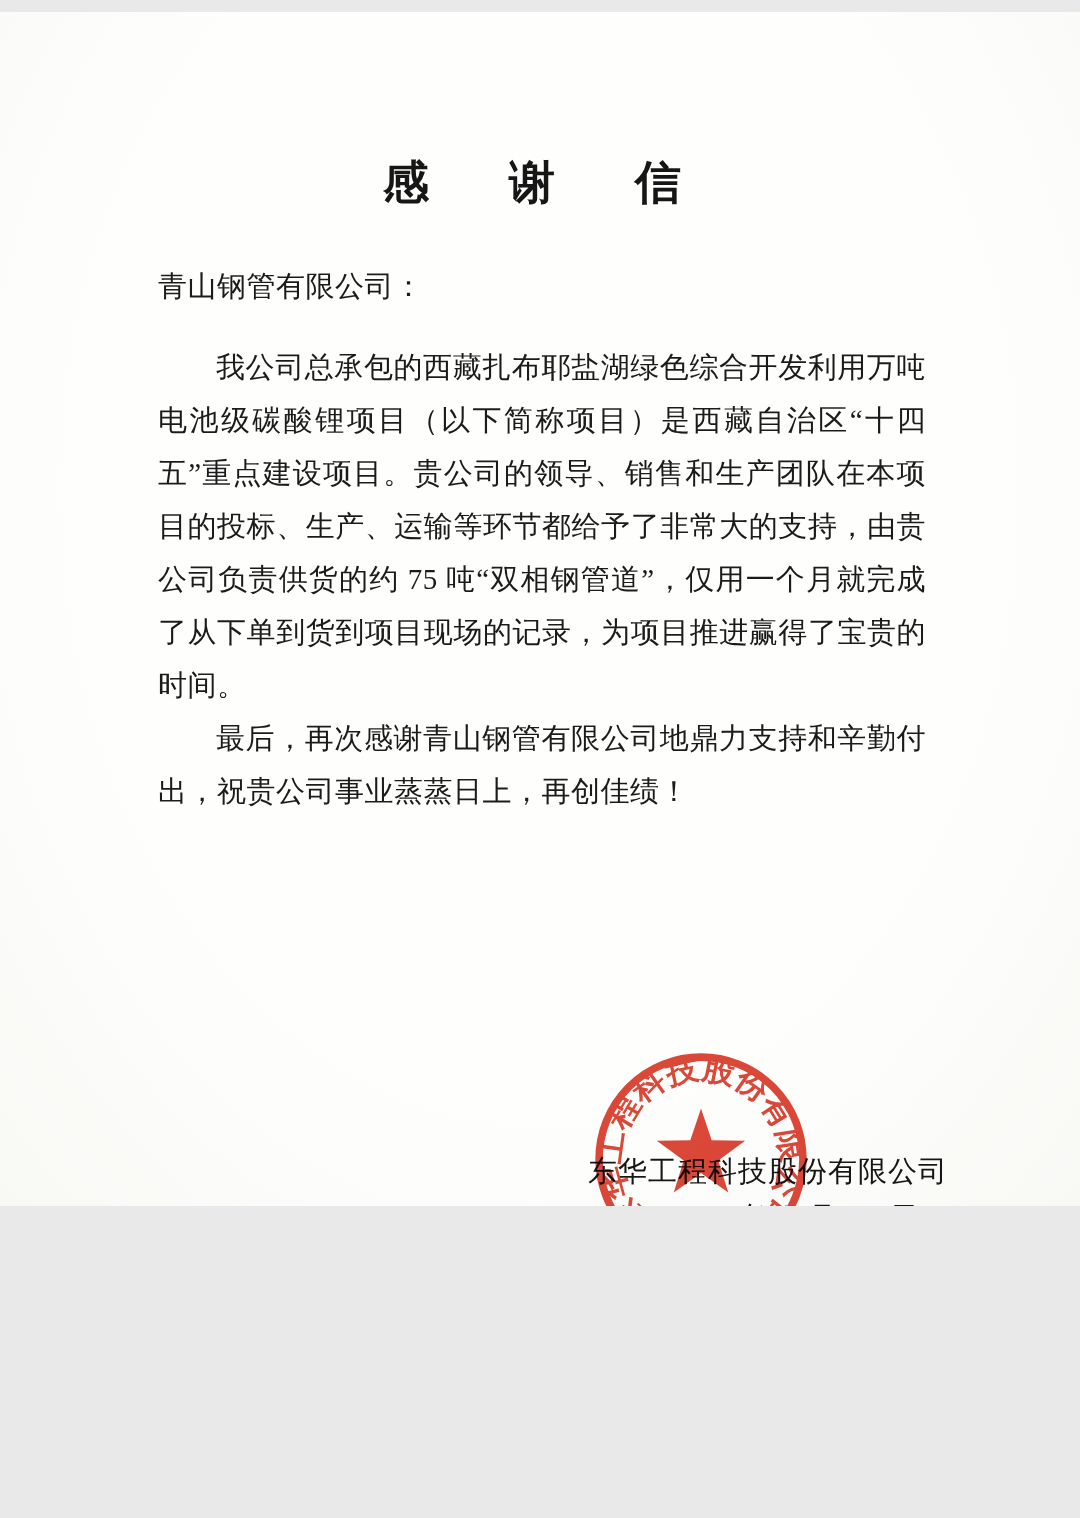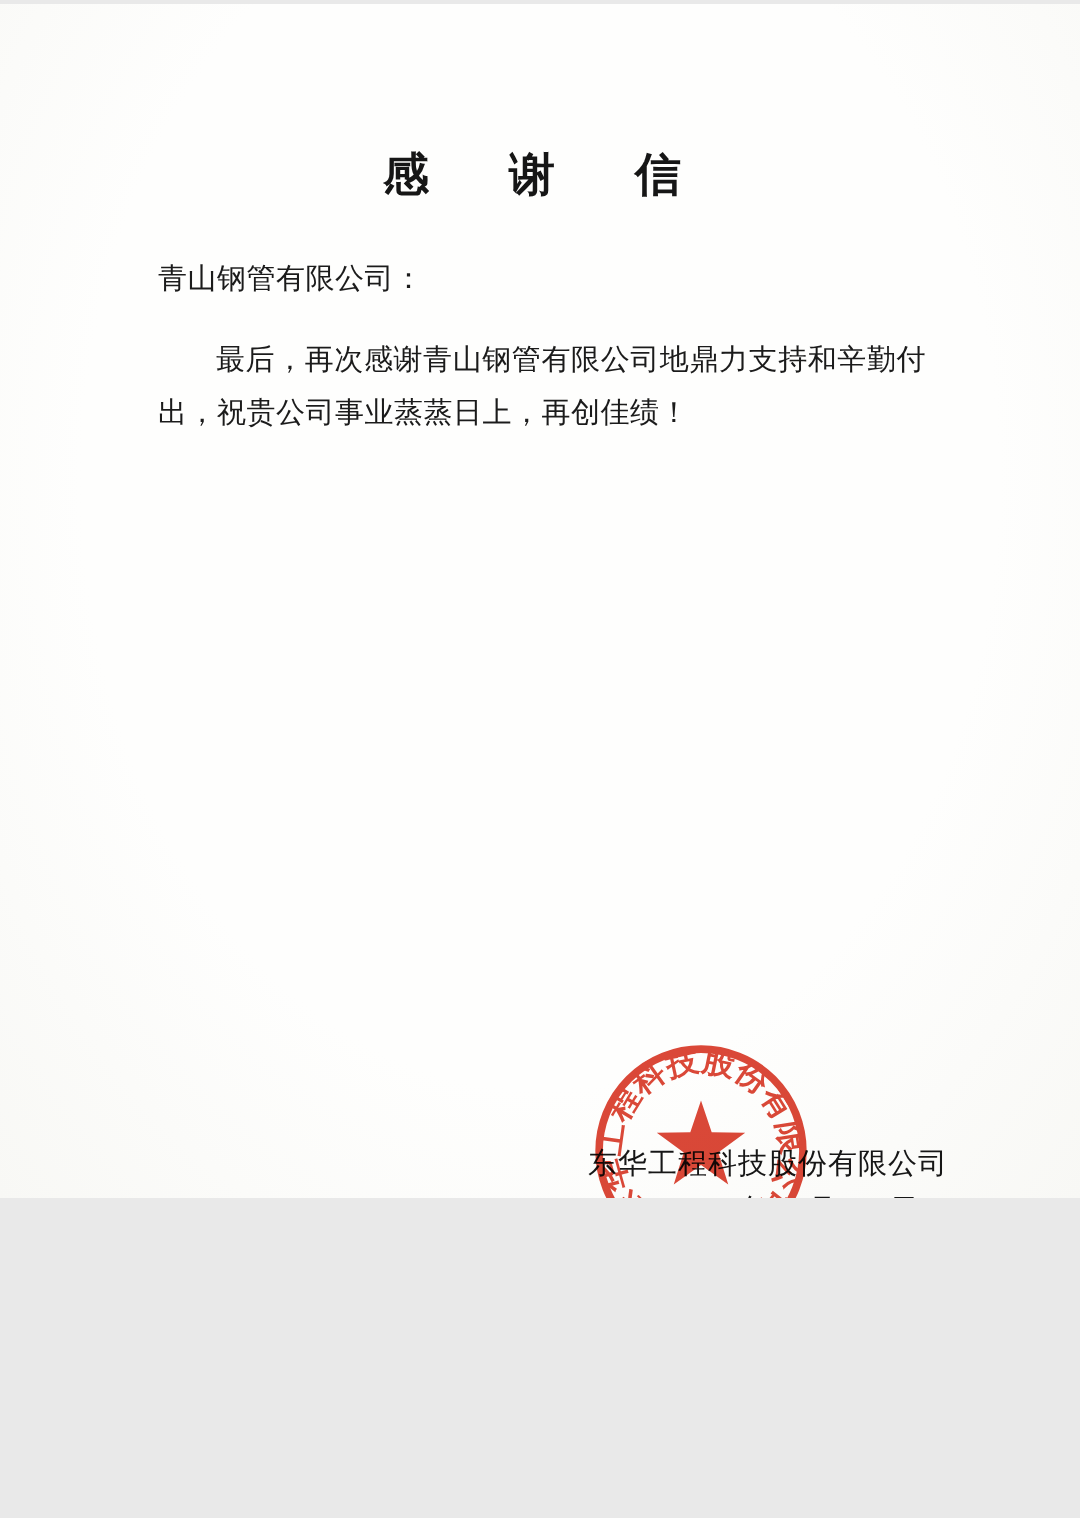--- a/index.html
+++ b/index.html
@@ -1,21 +1,21 @@
 <!DOCTYPE html>
 <html><head>
 <meta charset="utf-8">
 <style>
   * { margin: 0; padding: 0; box-sizing: border-box; }
   html, body { background: #e9e9e9; }
   .page {
     position: relative;
     width: 1080px;
     height: 1194px;
-    margin: 4px auto;
+    margin: 12px auto;
     background: #fdfdfc;
     background-image: radial-gradient(ellipse at 50% 40%, #fefefd 60%, #f8f8f5 100%);
     overflow: hidden;
     color: #1b1b1b;
     font-family: "Liberation Serif", "DejaVu Serif", serif;
   }
   .letter-title {
     position: absolute;
     top: 140px;
     left: 0;
@@ -88,20 +88,21 @@
 </style>
 </head>
 <body>
 
 <div class="page">
 
   <div class="letter-title">感  谢  信</div>
 
   <div class="letter-body">
     <div class="salutation">青山钢管有限公司：</div>
+    <p class="para">我公司总承包的西藏扎布耶盐湖绿色综合开发利用万吨电池级碳酸锂项目（以下简称项目）是西藏自治区“十四五”重点建设项目。贵公司的领导、销售和生产团队在本项目的投标、生产、运输等环节都给予了非常大的支持，由贵公司负责供货的约 75 吨“双相钢管道”，仅用一个月就完成了从下单到货到项目现场的记录，为项目推进赢得了宝贵的时间。</p>
     <p class="para">最后，再次感谢青山钢管有限公司地鼎力支持和辛勤付出，祝贵公司事业蒸蒸日上，再创佳绩！</p>
   </div>
 
   <div class="sign-company">东华工程科技股份有限公司</div>
 
   <div class="sign-date">2018 年 8 月 18 日</div>
 
   <div class="seal">
     <svg viewBox="0 0 224 224" xmlns="http://www.w3.org/2000/svg">
       <defs>

